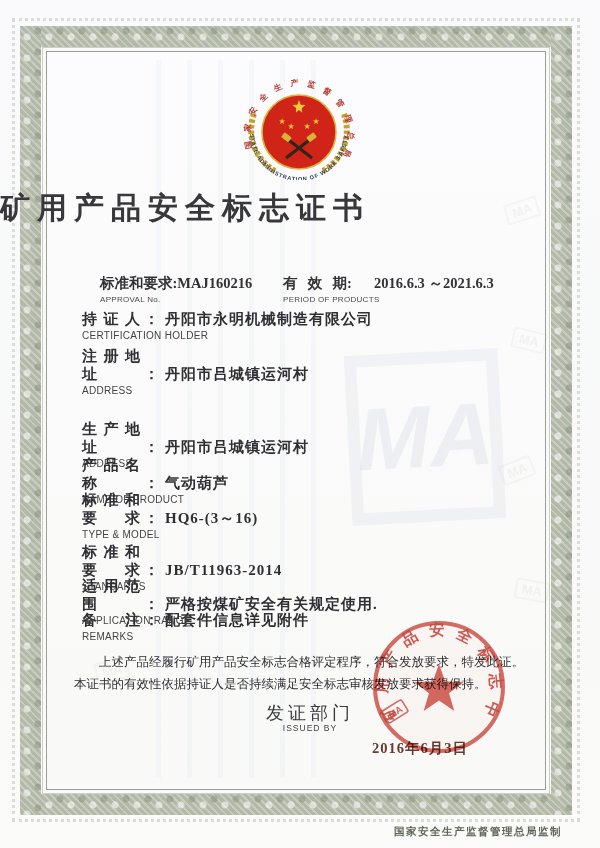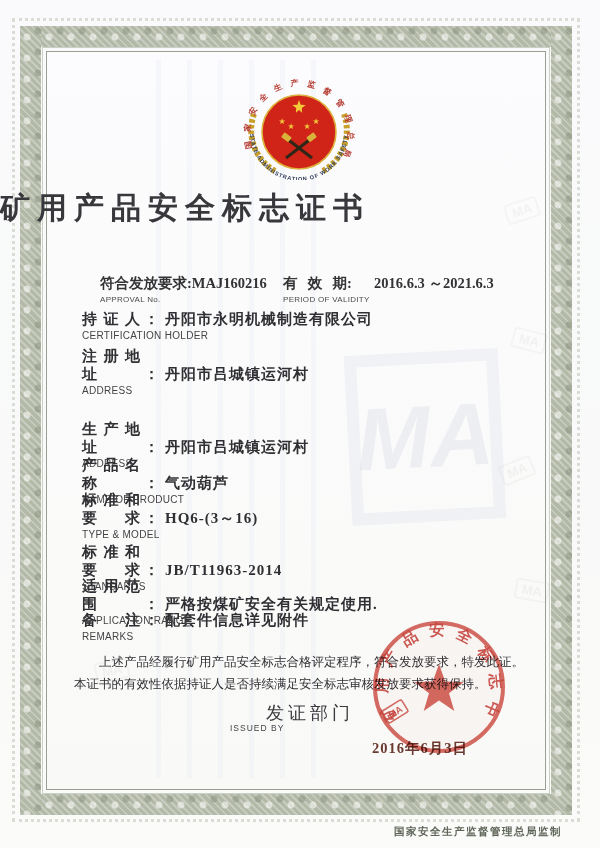--- a/index.html
+++ b/index.html
@@ -59,21 +59,21 @@
   .colon{display:inline-block;margin:0 6px 0 4px;}
   .val{letter-spacing:1px;}
   .en{font-family:"Liberation Sans",sans-serif;font-size:10px;letter-spacing:.3px;
       color:#434345;margin-top:2px;}
   
   .statement{position:absolute;left:74px;top:652px;width:455px;font-size:12.5px;
              font-weight:400;line-height:21.5px;text-indent:2em;color:#2f2f33;}
   
   .issued-zh{position:absolute;left:230px;top:701px;width:160px;text-align:center;
              font-size:18px;font-weight:normal;letter-spacing:4px;color:#3a3a3e;}
-  .issued-en{position:absolute;left:230px;top:723px;width:160px;
+  .issued-en{position:absolute;left:230px;top:723px;width:160px;text-align:center;
              font-family:"Liberation Sans",sans-serif;font-size:8.5px;letter-spacing:1px;color:#44444a;}
   .issue-date{position:absolute;left:372px;top:739px;font-size:14.5px;font-weight:bold;
              color:#693a30;letter-spacing:1px;}
   
   .seal{position:absolute;left:366px;top:614px;width:146px;height:146px;
         mix-blend-mode:multiply;opacity:.95;}
   
   .footer{position:absolute;right:38px;top:825px;font-size:10.5px;font-weight:bold;
           letter-spacing:1.5px;color:#5e6558;}
   .emblem{position:absolute;left:233px;top:72px;width:132px;height:108px;}
@@ -124,26 +124,26 @@
     </text>
     <text font-size="5.6" font-weight="bold" fill="#2c3a55" font-family="Liberation Sans,sans-serif">
       <textPath href="#arcBottom" startOffset="2" textLength="148">STATE ADMINISTRATION OF WORK SAFETY</textPath>
     </text>
   </svg>
 
   <div class="title">矿用产品安全标志证书</div>
 
   <div class="approval">
     <div class="ap-left">
-      <div class="ap-zh"><span>符合发放要求:</span><span>MAJ160216</span></div>
+      <div class="ap-zh"><span>标准和要求:</span><span>MAJ160216</span></div>
       <div class="ap-en">APPROVAL No.</div>
     </div>
     <div class="ap-vlabel">
       <div class="ap-zh"><span class="ap-vlab-in">有效期</span><span>:</span></div>
-      <div class="ap-en">PERIOD OF VALIDITY</div>
+      <div class="ap-en">PERIOD OF PRODUCTS</div>
     </div>
     <div class="ap-vvalue ap-zh">2016.6.3 ～2021.6.3</div>
   </div>
 
   <div class="fields">
     <div class="frow" style="top:0">
       <div class="zh"><span class="lab">持证人</span><span class="colon">：</span><span class="val">丹阳市永明机械制造有限公司</span></div>
       <div class="en">CERTIFICATION HOLDER</div>
     </div>
     <div class="frow" style="top:37px">

